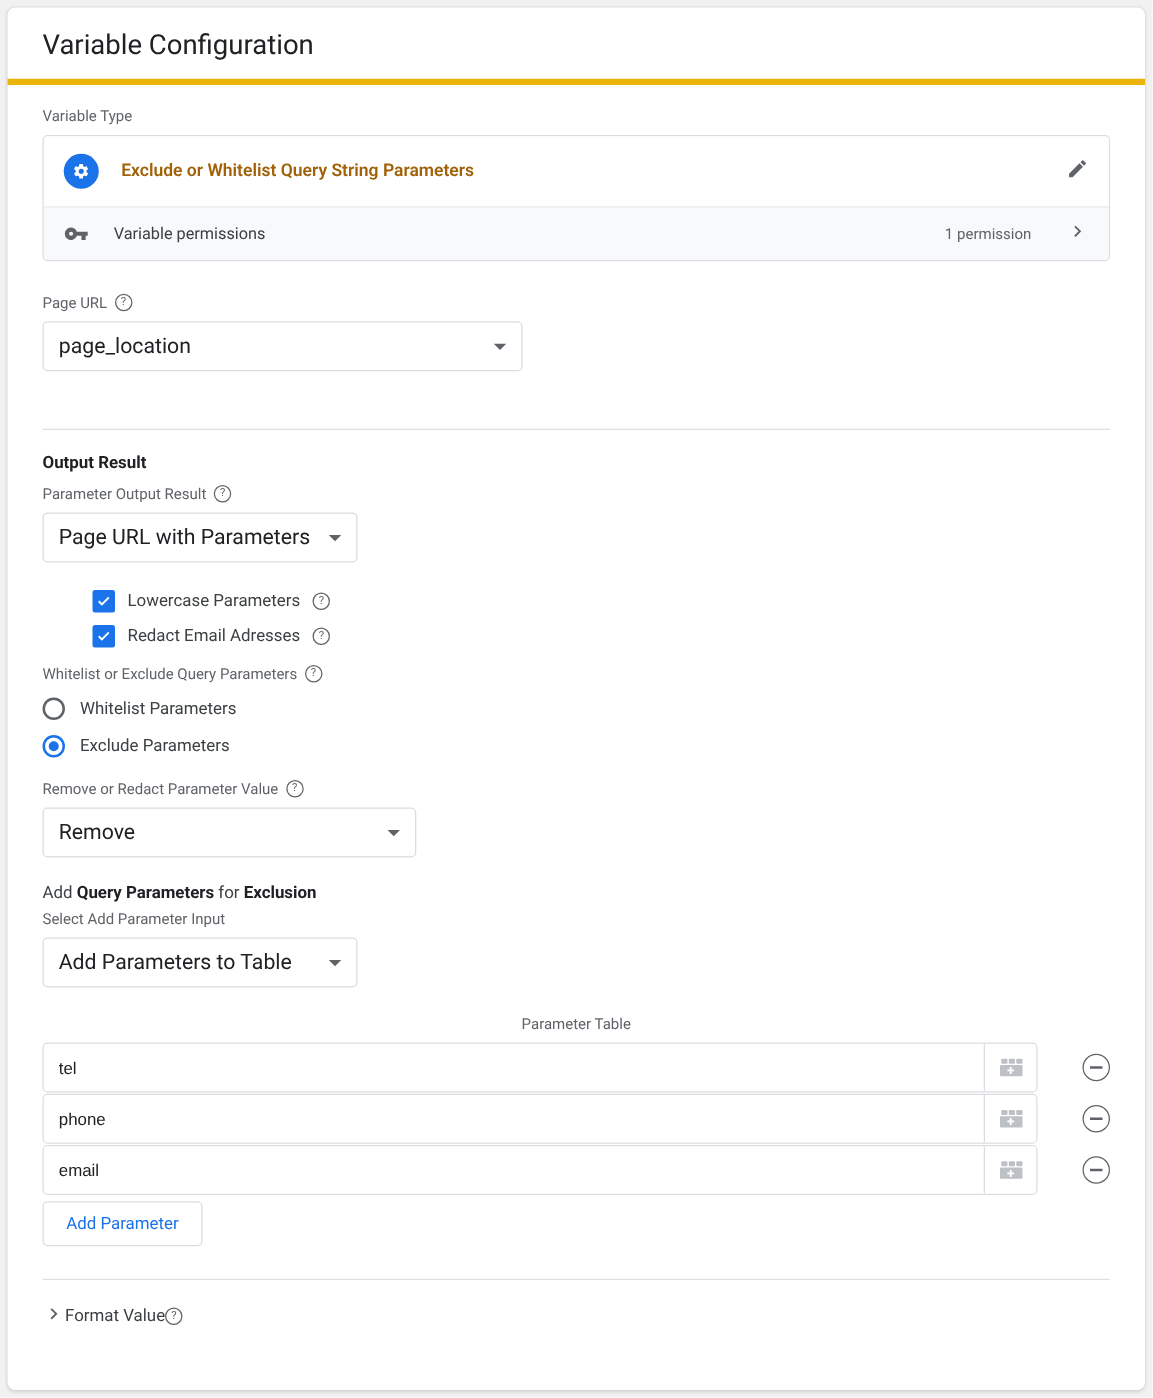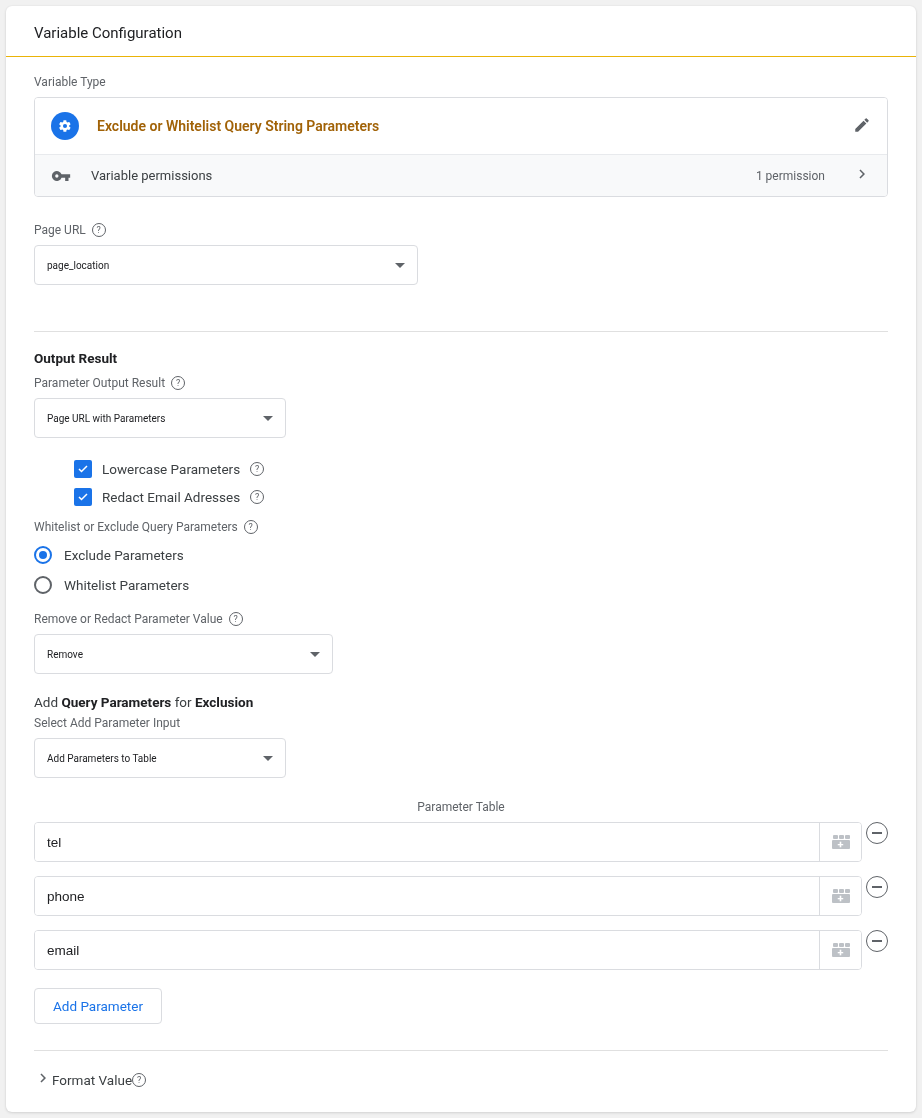--- a/index.html
+++ b/index.html
@@ -14,23 +14,23 @@
   .card {
     background: #fff;
     border-radius: 6px;
     box-shadow: 0 1px 3px rgba(0,0,0,0.12), 0 0 2px rgba(0,0,0,0.05);
     width: 910px;
     min-height: 1106px;
     position: relative;
   }
   .header {
     padding: 18px 28px 14px 28px;
-    font-size: 15px;
+    font-size: 22px;
     color: #202124;
-    border-bottom: 1px solid #eab308;
+    border-bottom: 5px solid #eab308;
   }
   .section { padding: 18px 28px 0 28px; }
   .label-small {
     font-size: 12px;
     color: #5f6368;
     display: flex;
     align-items: center;
     gap: 6px;
     margin-bottom: 8px;
   }
@@ -75,21 +75,21 @@
   .perm-count { font-size: 12px; color: #5f6368; margin-right: 10px; }
   .chevron { color: #5f6368; }
 
   .select {
     border: 1px solid #dadce0;
     border-radius: 4px;
     height: 40px;
     display: flex;
     align-items: center;
     padding: 18px 12px;
-    font-size: 10px;
+    font-size: 17px;
     color: #202124;
     position: relative;
     cursor: pointer;
     background: #fff;
   }
   .select .caret {
     position: absolute;
     right: 12px;
     width: 0; height: 0;
     border-left: 5px solid transparent;
@@ -121,21 +121,21 @@
     content: "";
     position: absolute; top: 3px; left: 3px;
     width: 8px; height: 8px; border-radius:50%;
     background:#1a73e8;
   }
 
   .text-line { font-size: 13.5px; color:#3c4043; margin-top:20px; }
   .text-line b { font-weight: 700; color:#202124; }
   .sub-label { font-size:12px; color:#5f6368; margin:6px 0 8px; }
 
-  .ptable-row { display:flex; gap:4px; margin-bottom:14px; }
+  .ptable-row { display:flex; align-items:center; gap:36px; margin-bottom:1px; }
   .ptable-input-wrap { flex:1; display:flex; border:1px solid #dadce0; border-radius:4px; overflow:hidden; height:40px; }
   .ptable-input {
     flex:1; border:none; outline:none; padding:0 12px; font-size:13.5px; color:#202124;
   }
   .lego-btn {
     width:42px; border-left:1px solid #dadce0; display:flex; align-items:center; justify-content:center;
     background:#fff; cursor:pointer;
   }
   .lego-icon { width:18px; height:14px; position:relative; }
   .lego-icon .body { position:absolute; left:0; right:0; bottom:0; height:9px; background:#bdc1c6; border-radius:1px;}
@@ -248,26 +248,26 @@
       </div>
       <span>Redact Email Adresses</span>
       <span class="help-icon">?</span>
     </div>
 
     <div class="label-small" style="margin-top:14px;">
       <span>Whitelist or Exclude Query Parameters</span>
       <span class="help-icon">?</span>
     </div>
     <div class="radio-row">
+      <div class="radio"></div>
+      <span>Whitelist Parameters</span>
+    </div>
+    <div class="radio-row">
       <div class="radio selected"></div>
       <span>Exclude Parameters</span>
-    </div>
-    <div class="radio-row">
-      <div class="radio"></div>
-      <span>Whitelist Parameters</span>
     </div>
 
     <div class="label-small" style="margin-top:18px;align-items:center;">
       <span>Remove or Redact Parameter Value</span>
       <span class="help-icon">?</span>
     </div>
     <div class="select w265">
       <span>Remove</span>
       <span class="caret"></span>
     </div>

